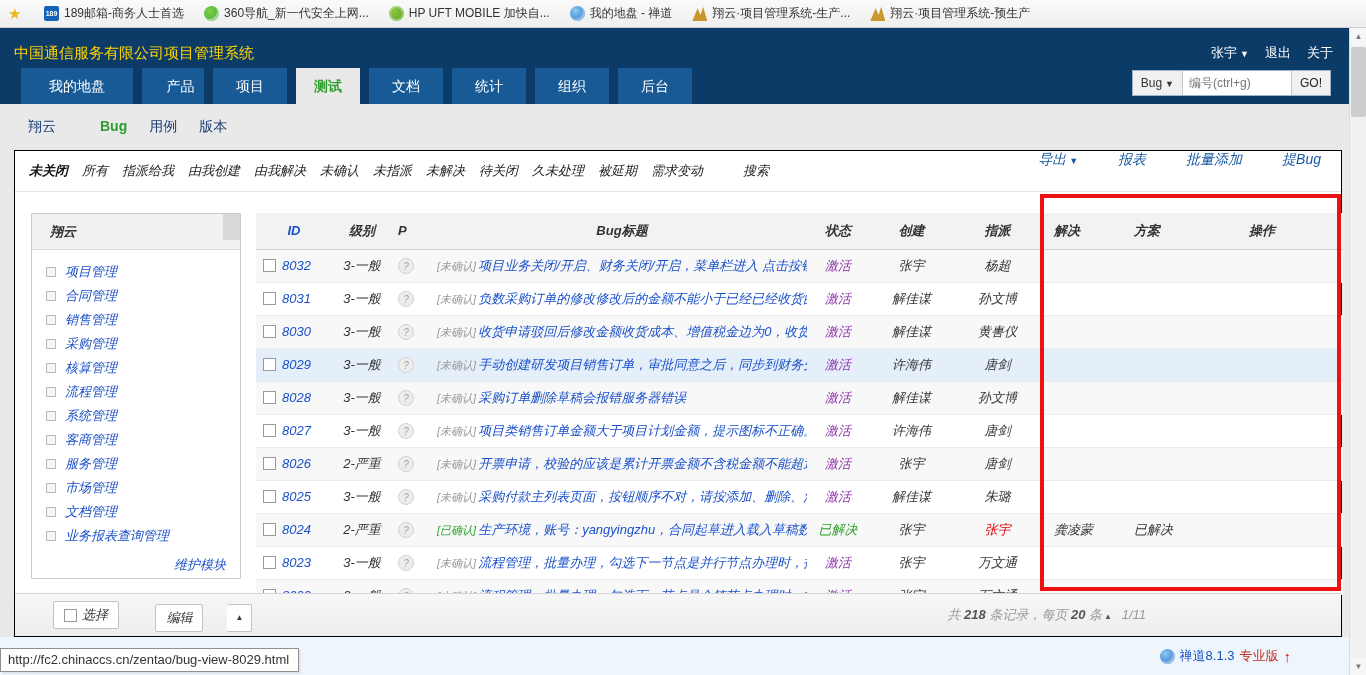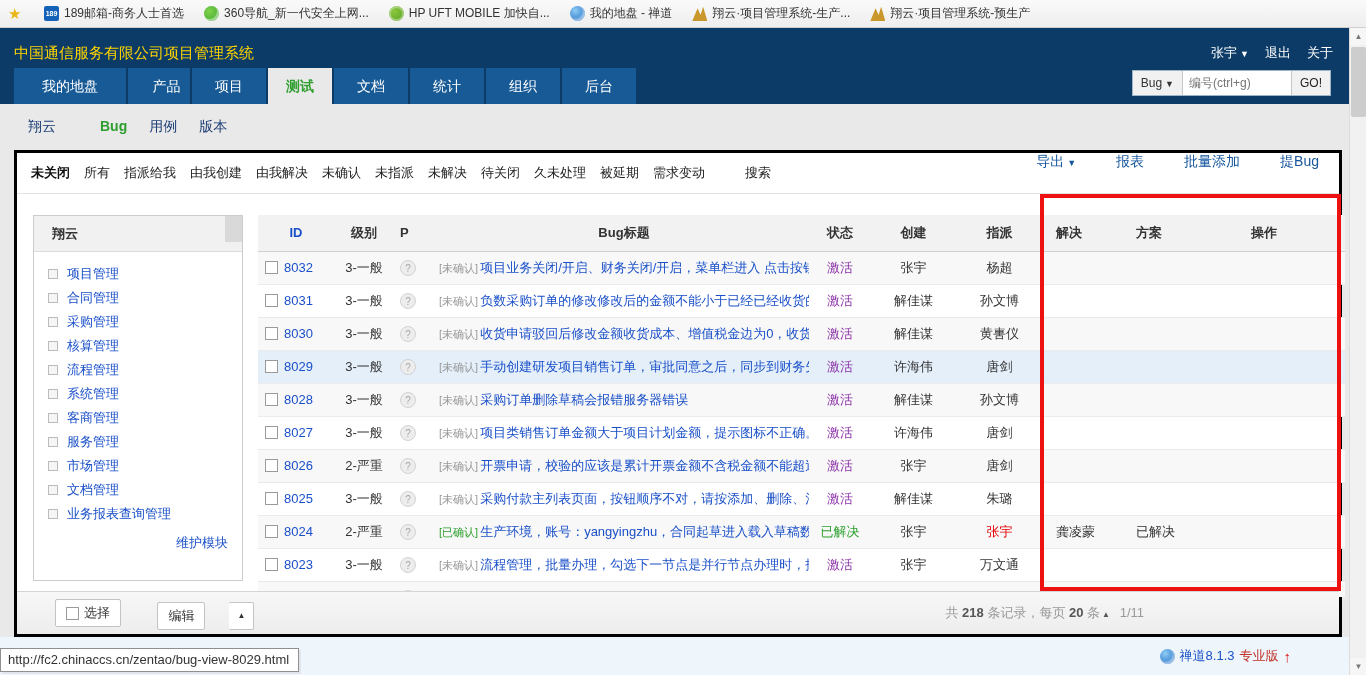--- a/index.html
+++ b/index.html
@@ -30,35 +30,35 @@
   .ic-swirl{background:radial-gradient(circle at 35% 30%,#8ecbf5,#1565c0);border-radius:50%;box-shadow:inset -2px -2px 2px rgba(255,255,255,.5);}
   .ic-mountain{background:#c9972b;clip-path:polygon(0 100%,35% 15%,55% 60%,72% 5%,100% 100%);}
 
   
   .header{position:absolute;left:0;top:28px;width:1349px;height:76px;background:var(--accent_header);}
   .app-title{position:absolute;left:14px;top:16px;color:var(--title_yellow);font-size:15px;}
   .user-links{position:absolute;right:16px;top:16px;color:#fff;font-size:13px;display:flex;gap:16px;align-items:center;}
   .user-links a{color:#fff;}
   .caret-down{display:inline-block;font-size:9px;margin-left:3px;}
   .nav{position:absolute;left:14px;bottom:0;display:flex;gap:2px;}
-  .nav-tab{height:36px;line-height:36px;text-align:center;color:#fff;font-size:14px;background:var(--nav_tab);display:block;}
+  .nav-tab{height:36px;line-height:36px;text-align:center;color:#fff;font-size:14px;background:var(--nav_tab);display:block;margin-left:7px;}
   .nav-tab.active{background:#e9e9e9;color:var(--active_green);font-weight:bold;}
   .searchbox{position:absolute;right:18px;top:42px;height:26px;display:flex;border:1px solid #9db3c6;background:#fff;font-size:12px;}
   .search-module{background:#f1f1f1;border-right:1px solid #c6c6c6;padding:0 8px;line-height:24px;color:#333;}
   .searchbox input{border:none;outline:none;width:108px;padding:0 6px;font-size:12px;color:#333;font-family:"Liberation Sans",sans-serif;}
   .go-btn{background:#f1f1f1;border-left:1px solid #c6c6c6;padding:0 8px;line-height:24px;color:#222;}
 
   
   .subnav{position:absolute;left:0;top:104px;width:1349px;height:46px;background:#e9e9e9;display:flex;align-items:center;padding-left:28px;gap:22px;font-size:14px;}
   .subnav a{color:#1b3c73;}
   .subnav .product{margin-right:22px;color:#1b3c73;}
   .subnav a.active{color:var(--active_green);font-weight:bold;}
 
   
-  .panel{position:absolute;left:14px;top:150px;width:1328px;height:487px;background:#fff;border:3px solid #000000;}
+  .panel{position:absolute;left:14px;top:150px;width:1328px;height:487px;background:#fff;border:1px solid #000000;font-style:italic;}
   .filterbar{position:absolute;left:0;top:0;width:100%;height:41px;border-bottom:1px solid #e3e3e3;display:flex;align-items:center;padding-left:14px;font-size:13px;gap:14px;white-space:nowrap;}
   .filterbar a{color:#222;}
   .filterbar a.active{font-weight:bold;color:#111;}
   .filterbar .search-link{margin-left:26px;}
   .actionbar{position:absolute;right:20px;top:0;height:41px;display:flex;align-items:flex-start;gap:40px;font-size:14px;}
   .actionbar a{color:var(--toolbar_link);}
 
   
   .sidebar{position:absolute;left:16px;top:62px;width:210px;height:366px;border:1px solid #cccccc;background:#fff;font-size:13px;}
   .sidebar-head{height:36px;background:#f1f1f1;border-bottom:1px solid #dcdcdc;line-height:36px;padding-left:18px;font-weight:bold;color:#333;position:relative;}
@@ -224,20 +224,24 @@
       <span class="sidebar-scroll"></span>
     </div>
     <ul id="sidebaritems">
         <li>
           <span class="bullet"></span>
           <a>项目管理</a>
         </li>
         <li>
           <span class="bullet"></span>
           <a>合同管理</a>
+        </li>
+        <li>
+          <span class="bullet"></span>
+          <a>销售管理</a>
         </li>
         <li>
           <span class="bullet"></span>
           <a>采购管理</a>
         </li>
         <li>
           <span class="bullet"></span>
           <a>核算管理</a>
         </li>
         <li>

